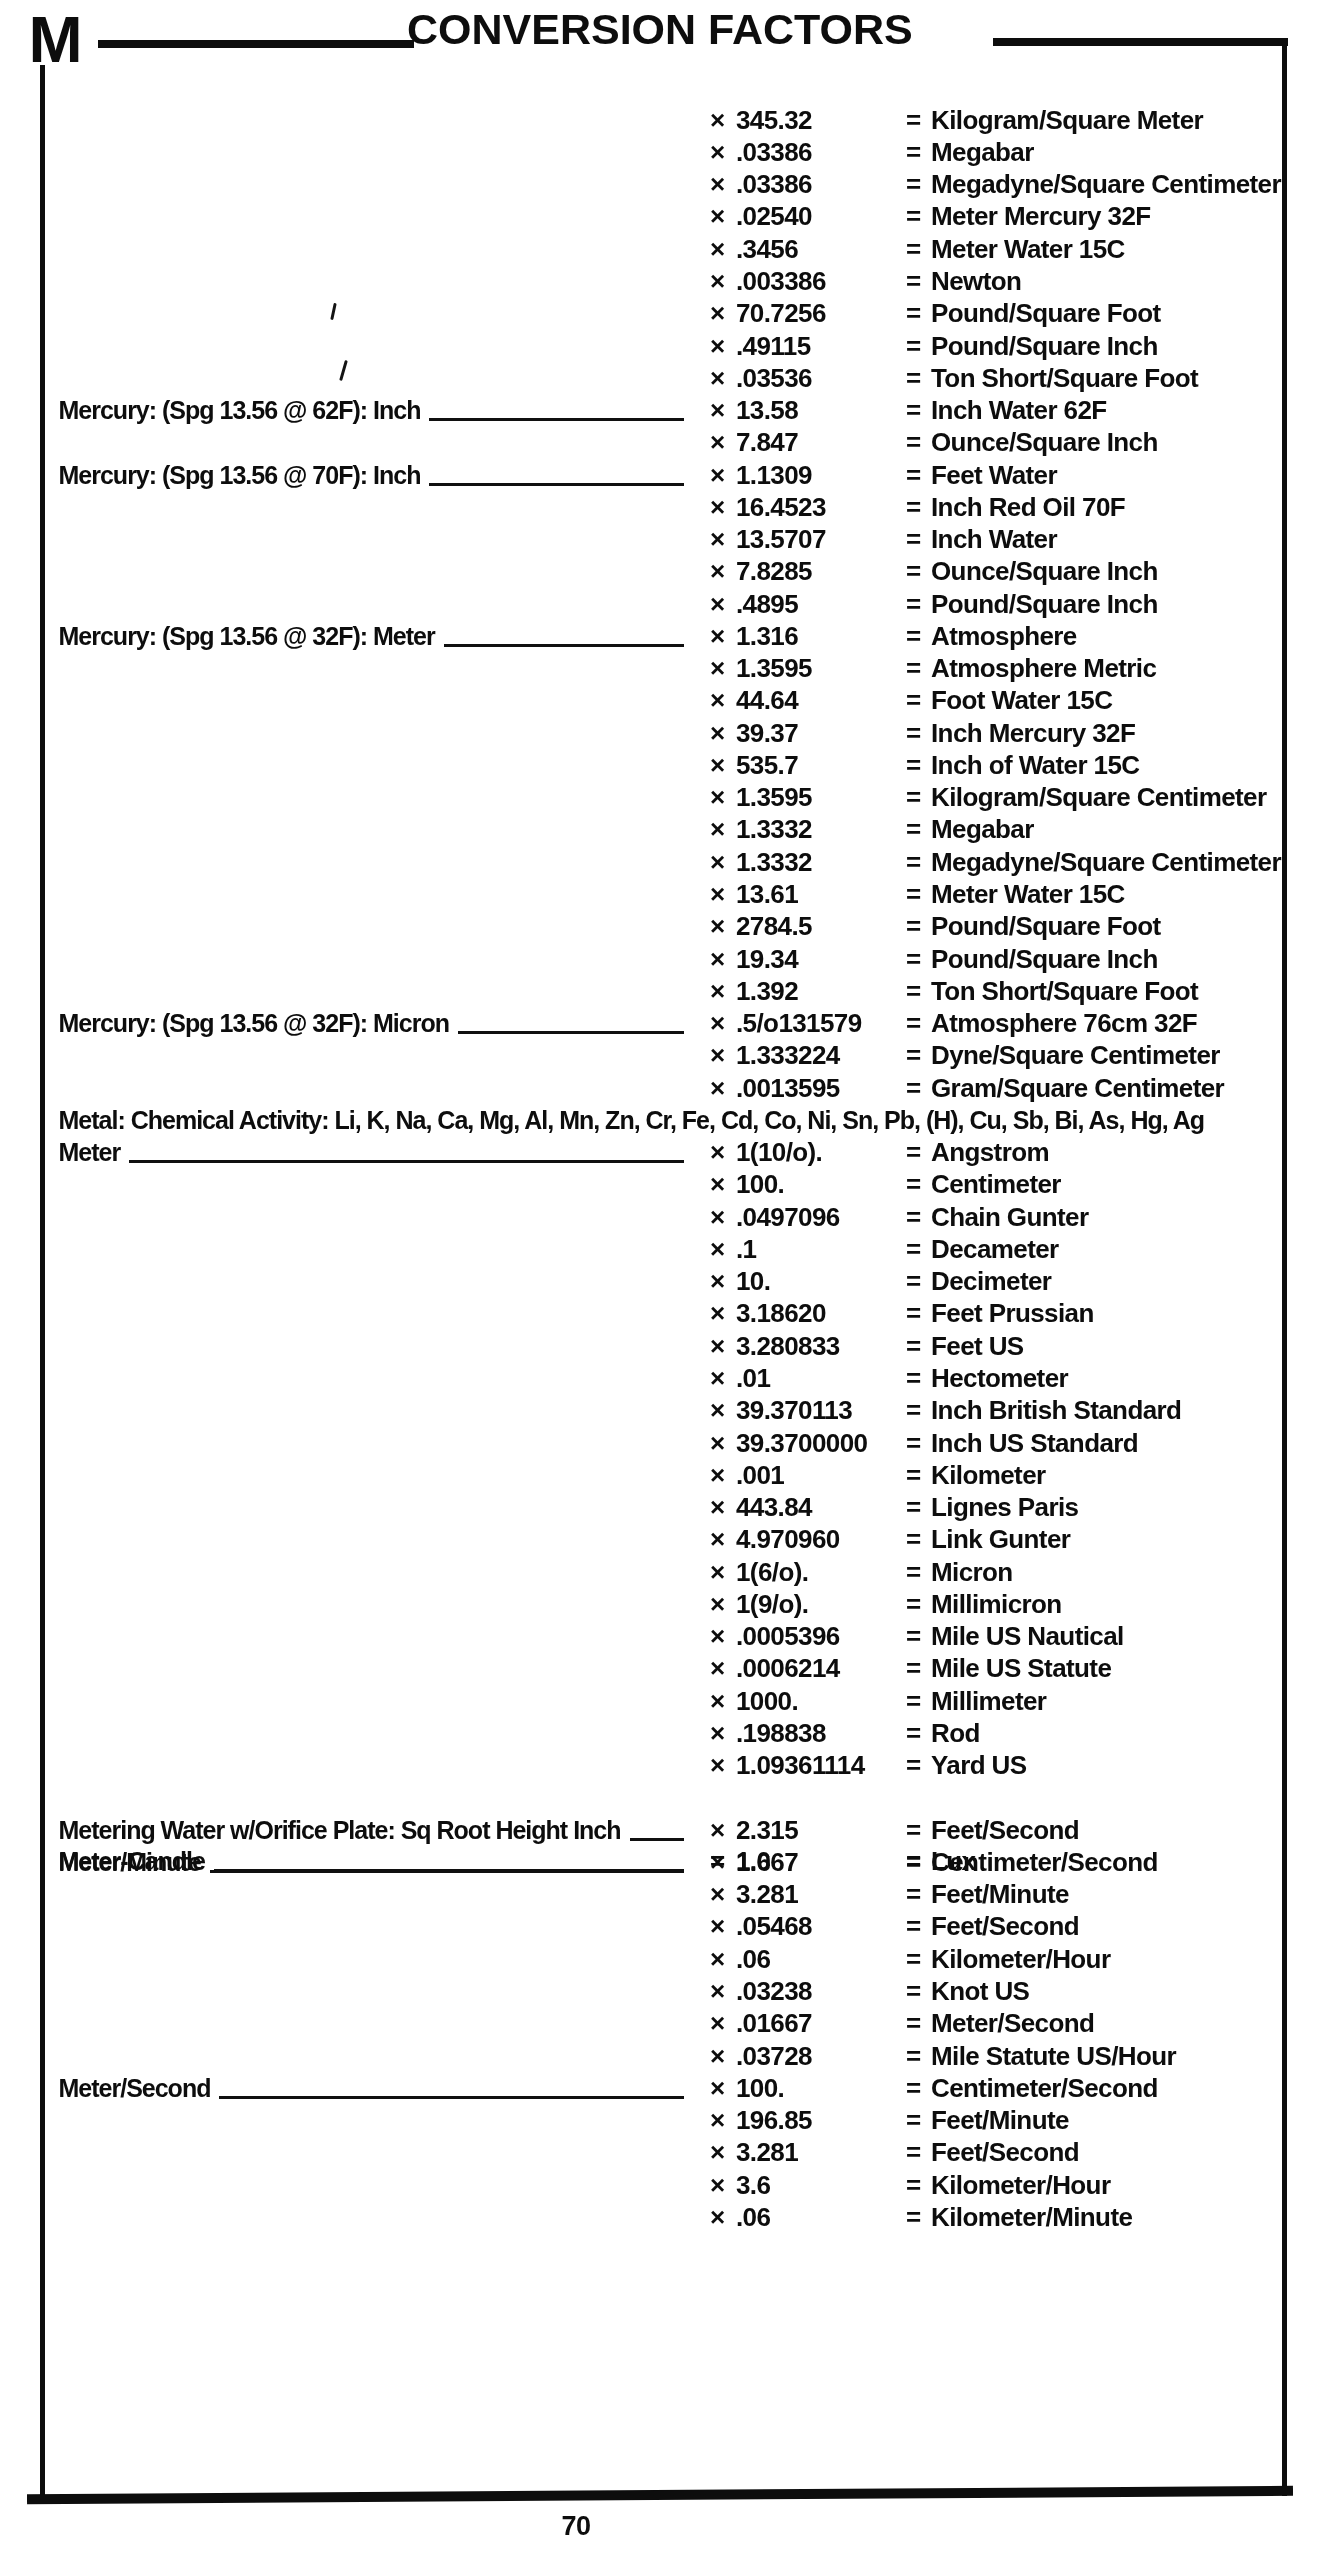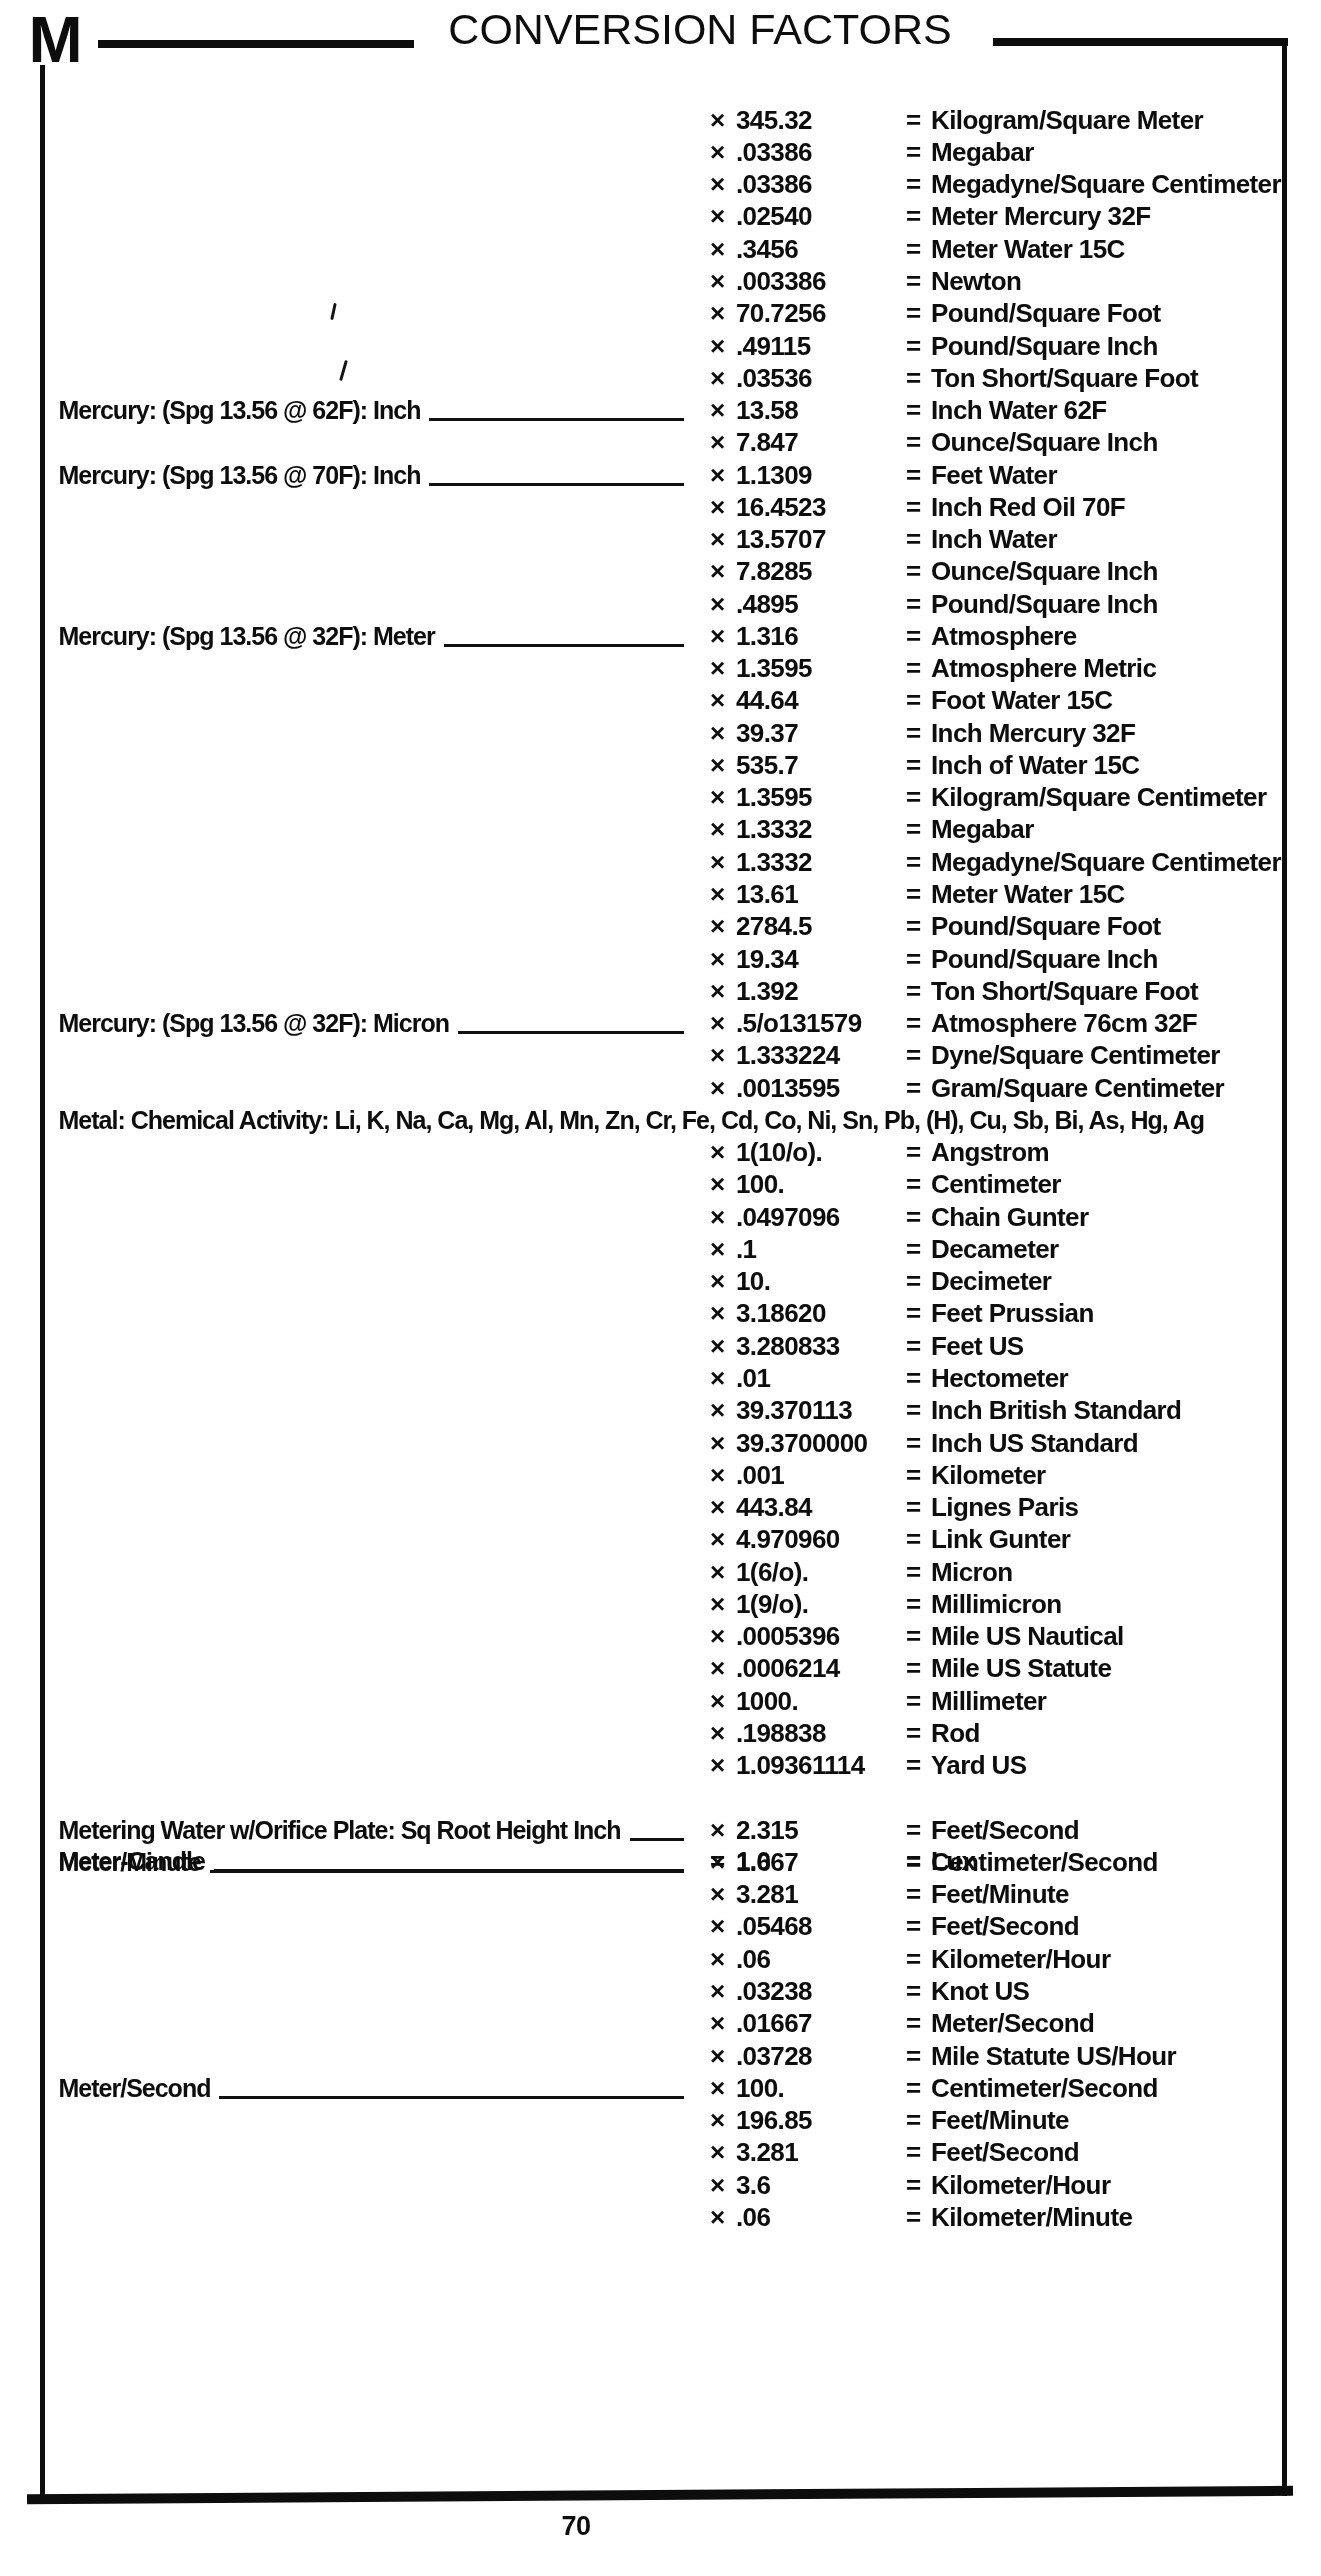--- a/index.html
+++ b/index.html
@@ -13,21 +13,21 @@
   }
   .m-letter{
     position:absolute;left:28.5px;top:6.5px;
     font-size:65px;font-weight:700;letter-spacing:-1.9px;line-height:1;
   }
   .hrule{position:absolute;height:8.4px;background:#0d0d0d;}
   .rule-left{left:98px;top:40px;width:316px;}
   .rule-right{left:993px;top:38px;width:295px;}
   .title{
     position:absolute;left:407px;top:5.2px;width:586px;
-    text-align:center;font-size:43px;font-weight:400;letter-spacing:0;
+    font-size:43px;font-weight:700;letter-spacing:0;
     white-space:nowrap;
   }
   .vborder{position:absolute;background:#0d0d0d;}
   .border-left{left:40px;top:65px;width:4.5px;height:2433px;}
   .border-right{left:1282px;top:39px;width:5.2px;height:2457px;}
   .border-bottom{
     position:absolute;left:27px;top:2490px;width:1266px;height:9.7px;
     background:#0d0d0d;transform:rotate(-0.38deg);
   }
   .table{position:absolute;left:0;top:0;width:1322px;height:2576px;}
@@ -303,20 +303,24 @@
         <div class="c-val">.0013595</div>
         <div class="c-eq">=</div>
         <div class="c-unit">Gram/Square Centimeter</div>
       </div>
       <div class="row" style="top: 1104px; padding-left: 25px;">
         <div class="c-label full">
           <div class="lbl">Metal: Chemical Activity: Li, K, Na, Ca, Mg, Al, Mn, Zn, Cr, Fe, Cd, Co, Ni, Sn, Pb, (H), Cu, Sb, Bi, As, Hg, Ag</div>
         </div>
       </div>
       <div class="row" style="top: 1136px;">
+        <div class="c-label">
+          <div class="lbl">Meter</div>
+          <div class="leader"></div>
+        </div>
         <div class="c-op">×</div>
         <div class="c-val">1(10/o).</div>
         <div class="c-eq">=</div>
         <div class="c-unit">Angstrom</div>
       </div>
       <div class="row" style="top: 1168px;">
         <div class="c-label"></div>
         <div class="c-op">×</div>
         <div class="c-val">100.</div>
         <div class="c-eq">=</div>

